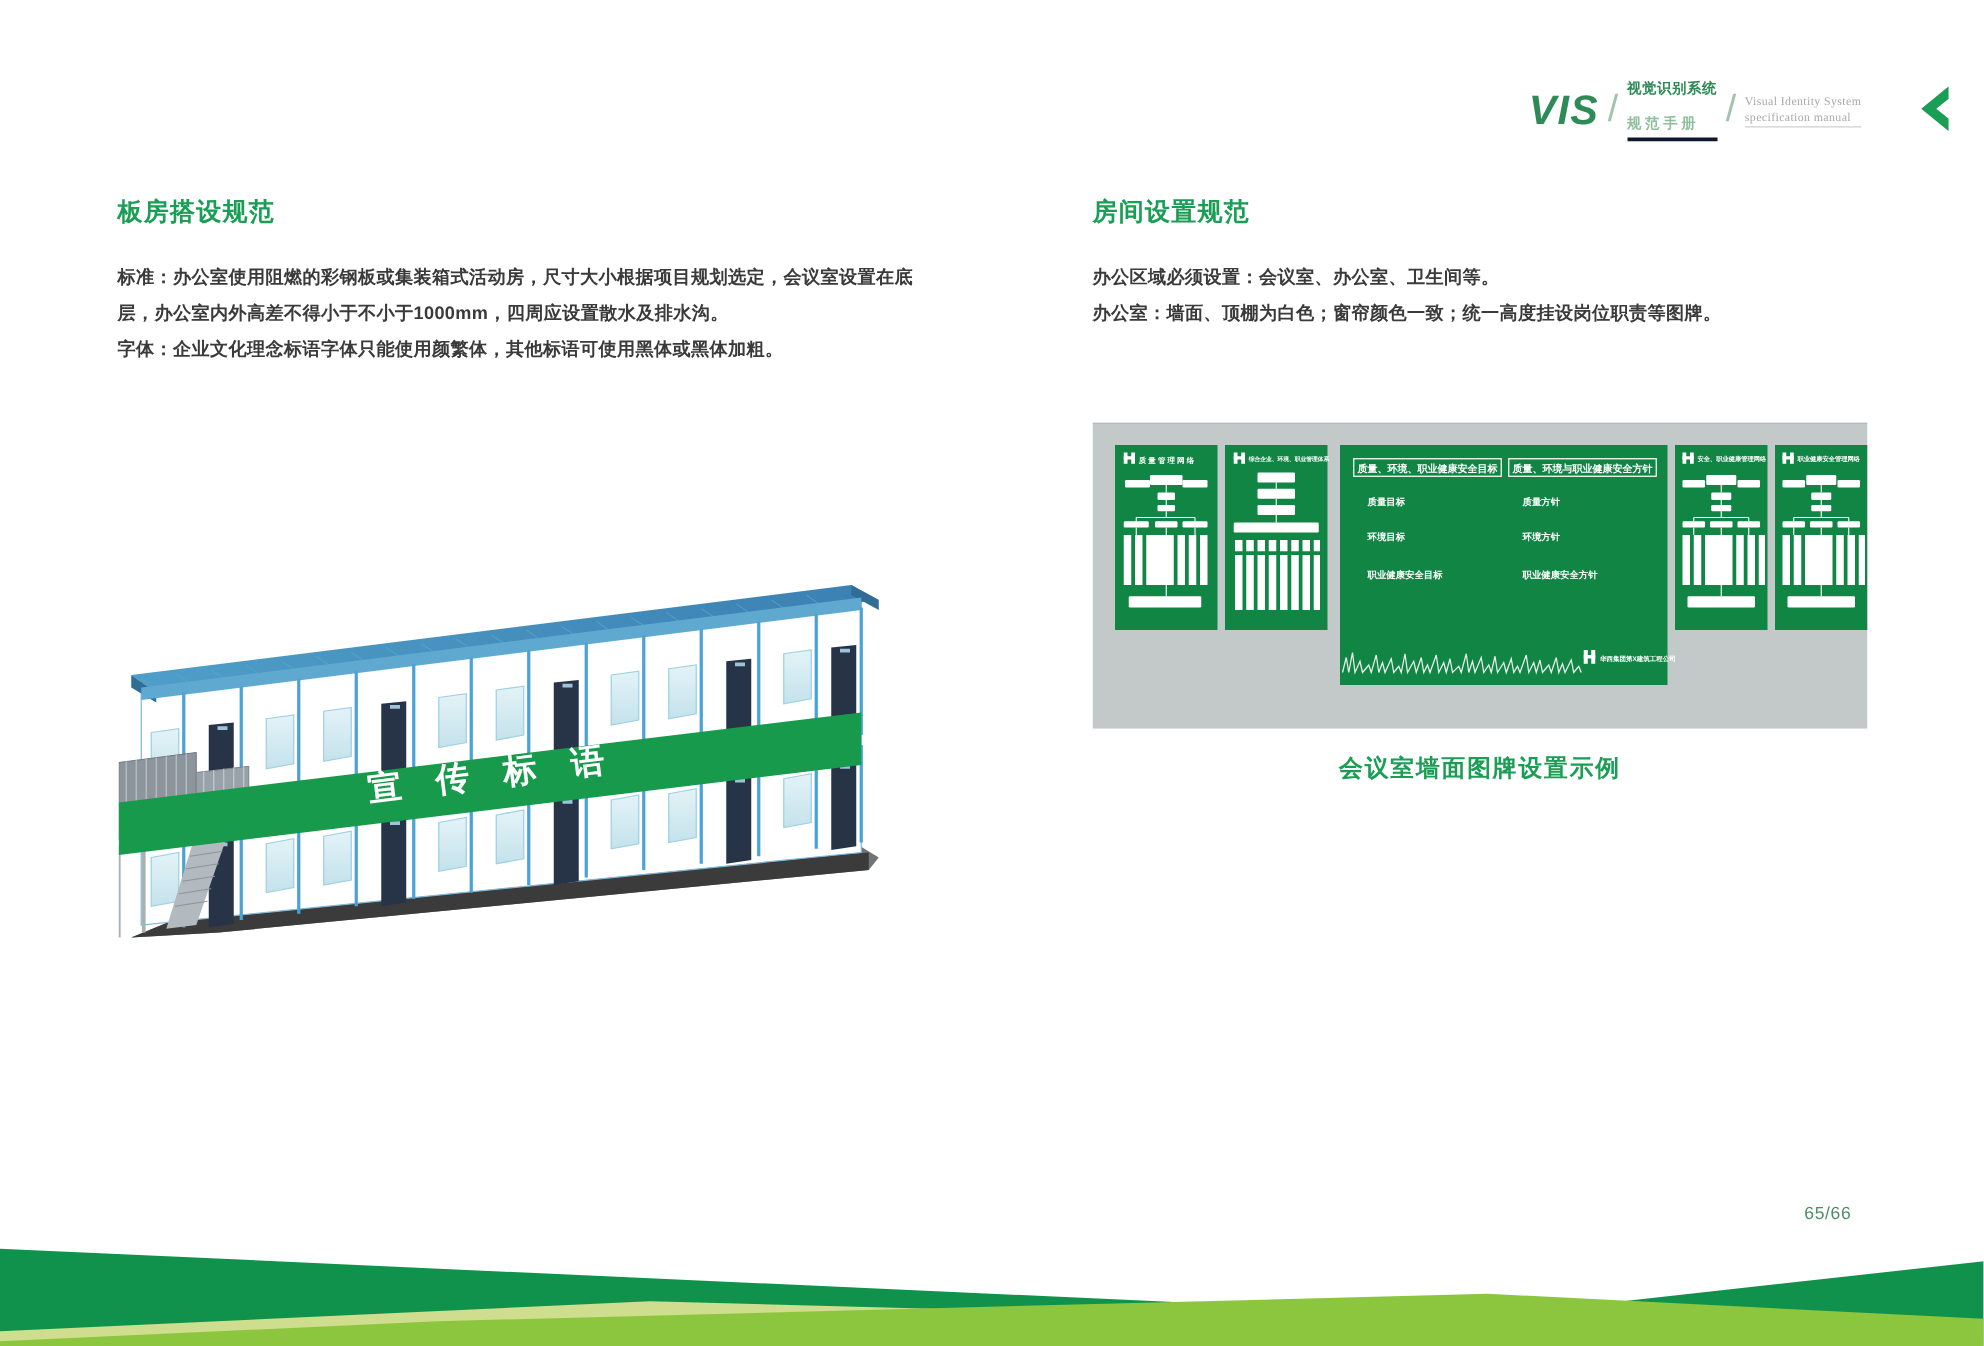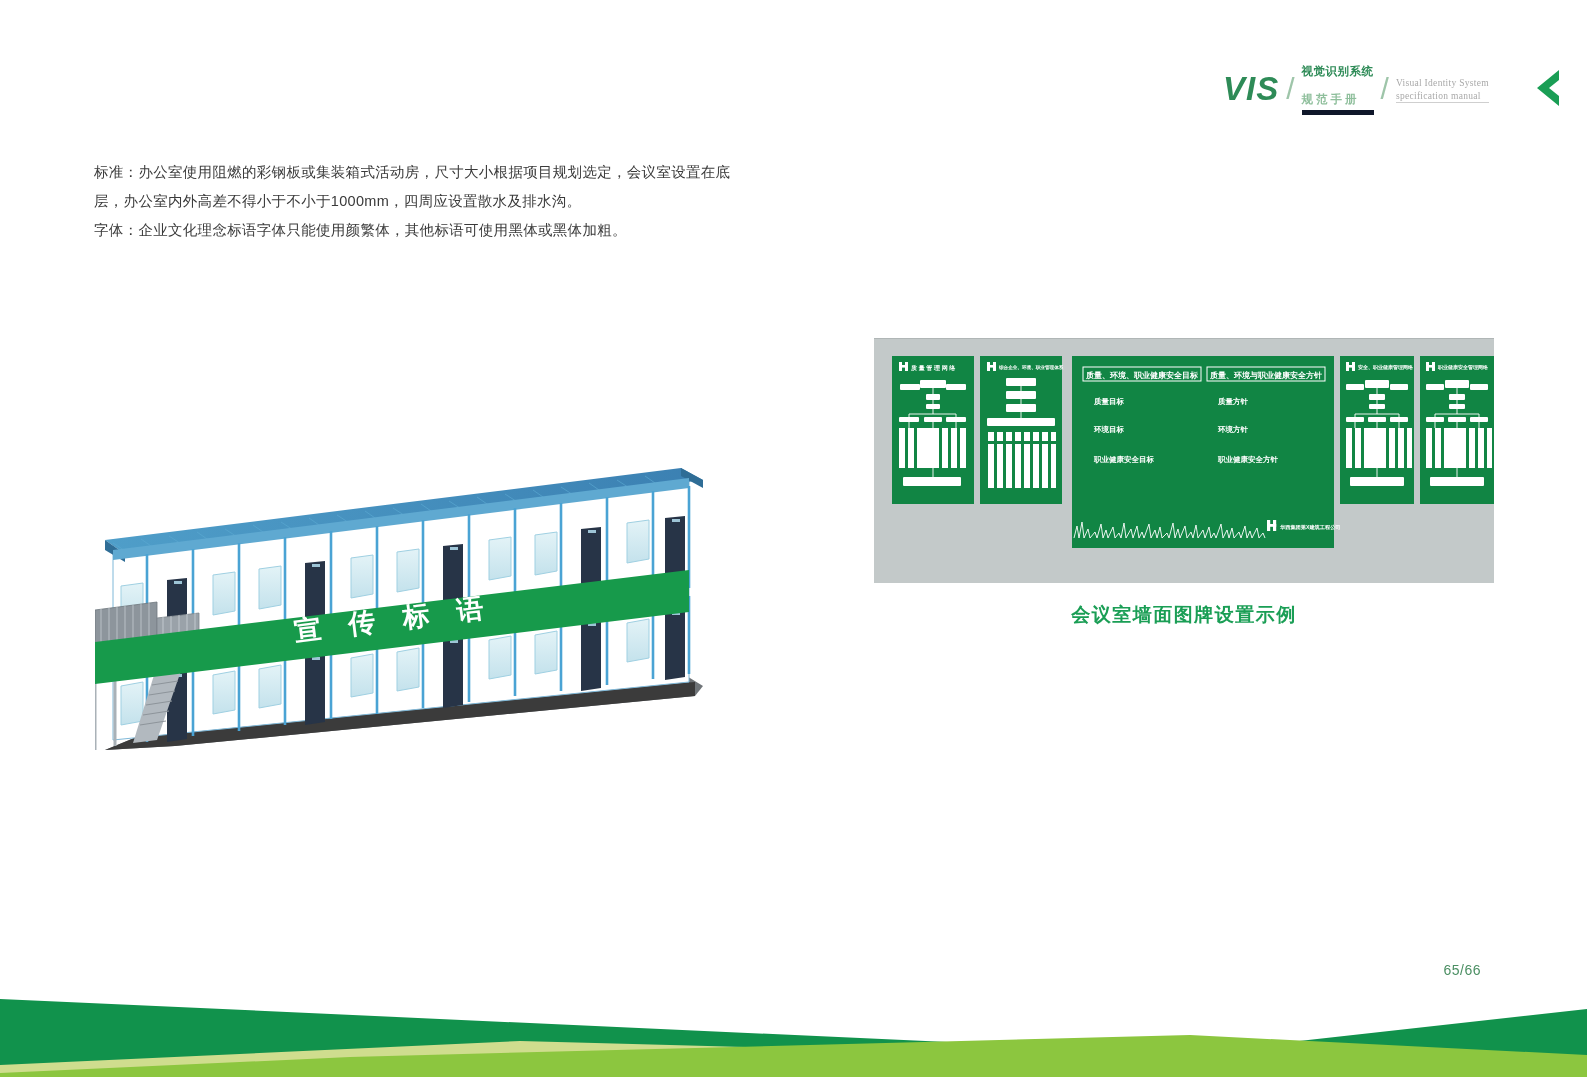--- a/index.html
+++ b/index.html
@@ -27,21 +27,21 @@
     margin:0 7px;padding-top:5px;line-height:1;
   }
   .hdr-cn{
     display:flex;flex-direction:column;gap:14px;padding-top:6px;
   }
   .hdr-cn .l1{
     font-size:11.5px;font-weight:bold;color:#2e8b57;letter-spacing:0.5px;line-height:1.25;
   }
   .hdr-cn .l2{
     font-size:11.5px;font-weight:bold;color:#8fbf9c;letter-spacing:3px;line-height:1.25;
-    border-bottom:5px solid #0f172a;padding-bottom:3px;
+    border-bottom:3px solid #0f172a;padding-bottom:3px;
   }
   .hdr-en{
     display:flex;flex-direction:column;gap:1px;padding-top:7px;
   }
   .hdr-en .e1,.hdr-en .e2{
     font-family:"Liberation Serif","DejaVu Serif",serif;
     font-size:9.5px;color:#a9a9a9;letter-spacing:0.3px;line-height:1.3;
   }
   .hdr-en .e2{border-bottom:1px solid #cfcfcf;padding-bottom:0;padding-right:4px;}
   .chevron{margin-left:26px;padding-top:8px;}
@@ -50,21 +50,21 @@
   .col{position:absolute;}
   .col-left{left:94px;top:158px;width:640px;}
   .col-right{left:874px;top:158px;width:620px;}
 
   .sec-title{
     font-size:20px;font-weight:bold;color:#1a9e55;
     letter-spacing:1px;margin:0 0 26px 0;line-height:1.2;
   }
   .body-text{
     font-size:14.5px;color:#3a3a3a;line-height:2.0;
-    letter-spacing:0.3px;margin:0;
+    letter-spacing:0.3px;margin:0;font-weight:bold;
   }
   .body-text p{margin:0;}
 
   
   .building-wrap{
     position:absolute;left:95px;top:450px;width:630px;height:330px;
   }
   .building-wrap svg{display:block;}
 
   
@@ -105,20 +105,21 @@
       <div class="e2">specification manual</div>
     </div>
     <div class="chevron">
       <svg width="44" height="40" viewBox="0 0 44 40">
         <polygon points="44,2 22,20 44,38 44,28 34,20 44,12" fill="#1a9e55"></polygon>
       </svg>
     </div>
   </div>
 
   <div class="col col-left">
+    <h2 class="sec-title">板房搭设规范</h2>
     <div class="body-text">
       <p>标准：办公室使用阻燃的彩钢板或集装箱式活动房，尺寸大小根据项目规划选定，会议室设置在底层，办公室内外高差不得小于不小于1000mm，四周应设置散水及排水沟。</p>
       <p>字体：企业文化理念标语字体只能使用颜繁体，其他标语可使用黑体或黑体加粗。</p>
     </div>
   </div>
 
   <div class="building-wrap">
     <svg width="630" height="330" viewBox="0 0 630 330">
       <defs>
         <linearGradient id="roofg" x1="0" y1="0" x2="1" y2="0">
@@ -281,20 +282,27 @@
         </g>
         <line x1="0" y1="226" x2="0" y2="300" stroke="#a9b1b7" stroke-width="3"></line>
         <line x1="20" y1="224" x2="20" y2="296" stroke="#a9b1b7" stroke-width="3"></line>
       </g>
 
       <polygon points="0,192 594,120 594,162 0,234" fill="#179A4B"></polygon>
       <text x="300" y="178" text-anchor="middle" font-family="'Liberation Sans','DejaVu Sans',sans-serif" font-size="27" font-weight="bold" fill="#ffffff" letter-spacing="10" transform="rotate(-7.1 300 178)" id="banner-text">宣 传 标 语</text>
     </svg>
   </div>
 
+  <div class="col col-right">
+    <h2 class="sec-title">房间设置规范</h2>
+    <div class="body-text">
+      <p>办公区域必须设置：会议室、办公室、卫生间等。</p>
+      <p>办公室：墙面、顶棚为白色；窗帘颜色一致；统一高度挂设岗位职责等图牌。</p>
+    </div>
+  </div>
 
   <div class="scene">
     <svg width="620" height="245" viewBox="0 0 620 245">
 
       <rect x="0" y="0" width="620" height="245" fill="#c3c9c9"></rect>
       <rect x="0" y="0" width="620" height="1" fill="#b0b6b6"></rect>
 
       <g>
         <rect x="18" y="18" width="82" height="148" fill="#118544"></rect>
         <g fill="#ffffff">

